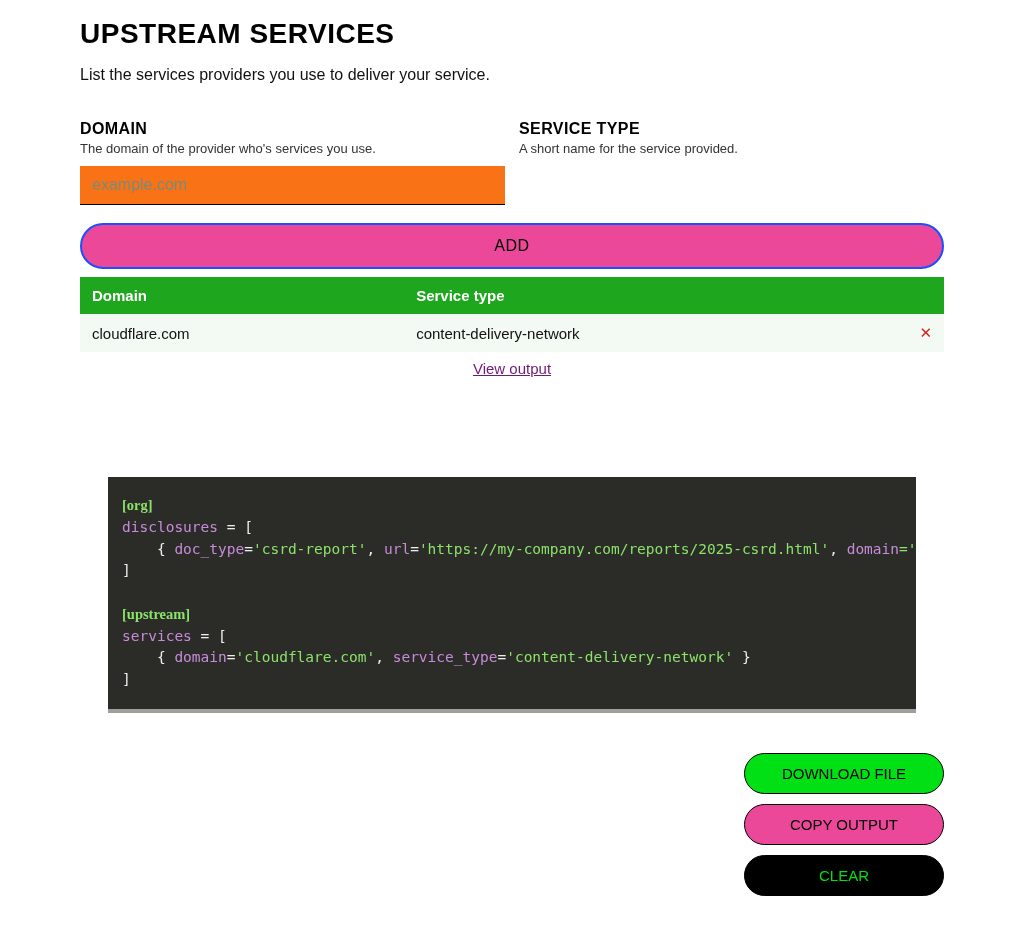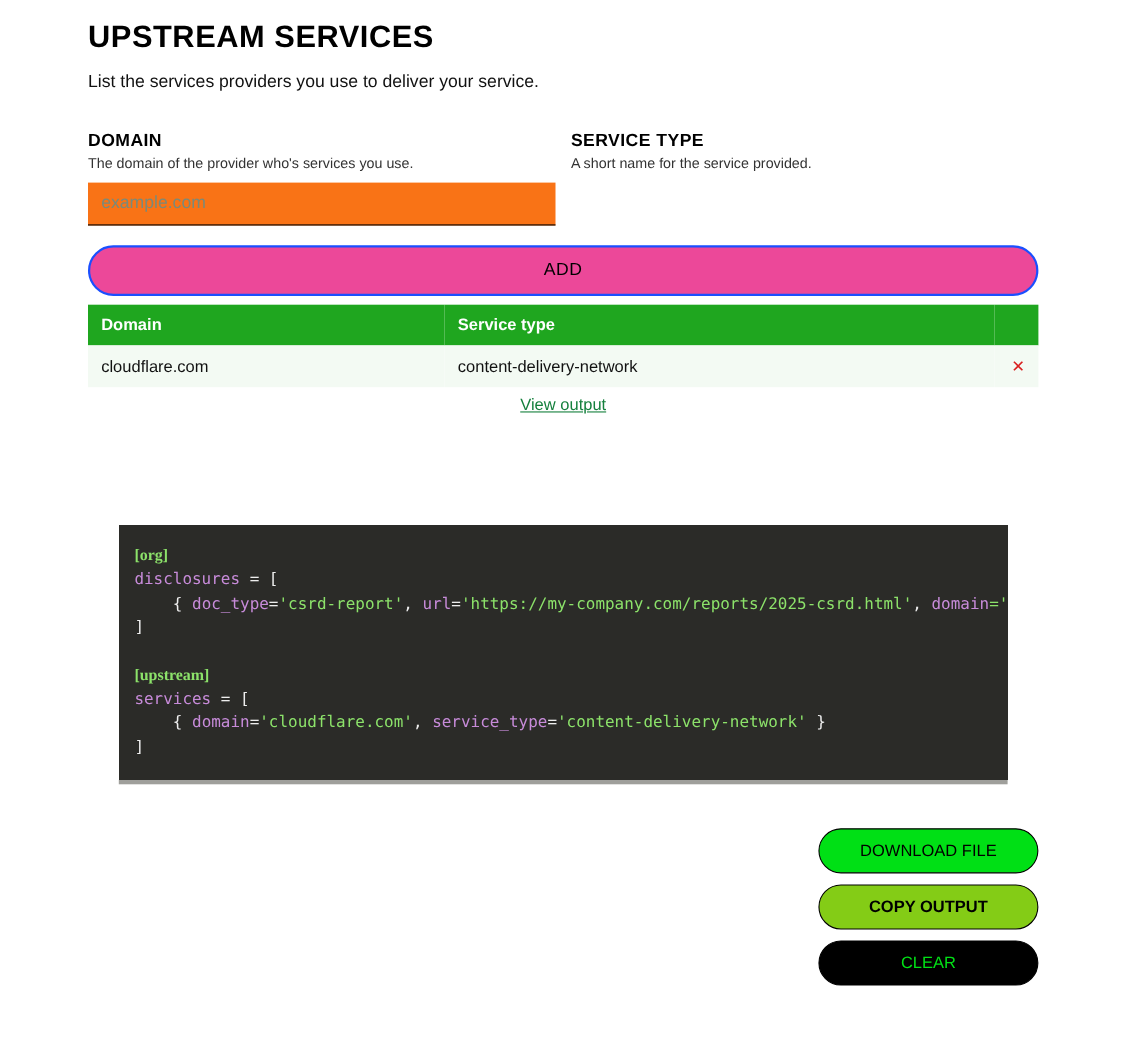--- a/index.html
+++ b/index.html
@@ -81,21 +81,21 @@
       font-size: 15px;
       color: #111;
     }
     td.del-cell { text-align: right; width: 40px; }
     .del-x { color: #d92020; cursor: pointer; font-weight: 400; }
     .view-output {
       display: block;
       text-align: center;
       font-size: 15px;
       text-decoration: underline;
-      color: #15803d;
+      color: #701a75;
       cursor: pointer;
       margin-bottom: 100px;
     }
     .codebox {
       background: #2b2b28;
       color: #ddd;
       padding: 18px 14px;
       font-family: Menlo, Consolas, monospace;
       font-size: 14.5px;
       line-height: 1.5;
@@ -118,21 +118,21 @@
     .pill-btn {
       min-width: 200px;
       padding: 11px 26px;
       border-radius: 999px;
       font-size: 15px;
       font-weight: 500;
       cursor: pointer;
       border: 1.5px solid #000;
     }
     .pill-green { background: #00e015; color: #000; }
-    .pill-white { background: #84cc16; color: #000; font-weight: bold; }
+    .pill-white { background: #ec4899; color: #000; }
     .pill-black { background: #000; color: #00e015; }
   </style>
 </head>
 <body>
 
 
 
 <h1>UPSTREAM SERVICES</h1>
 <p class="subtitle">List the services providers you use to deliver your service.</p>
 

